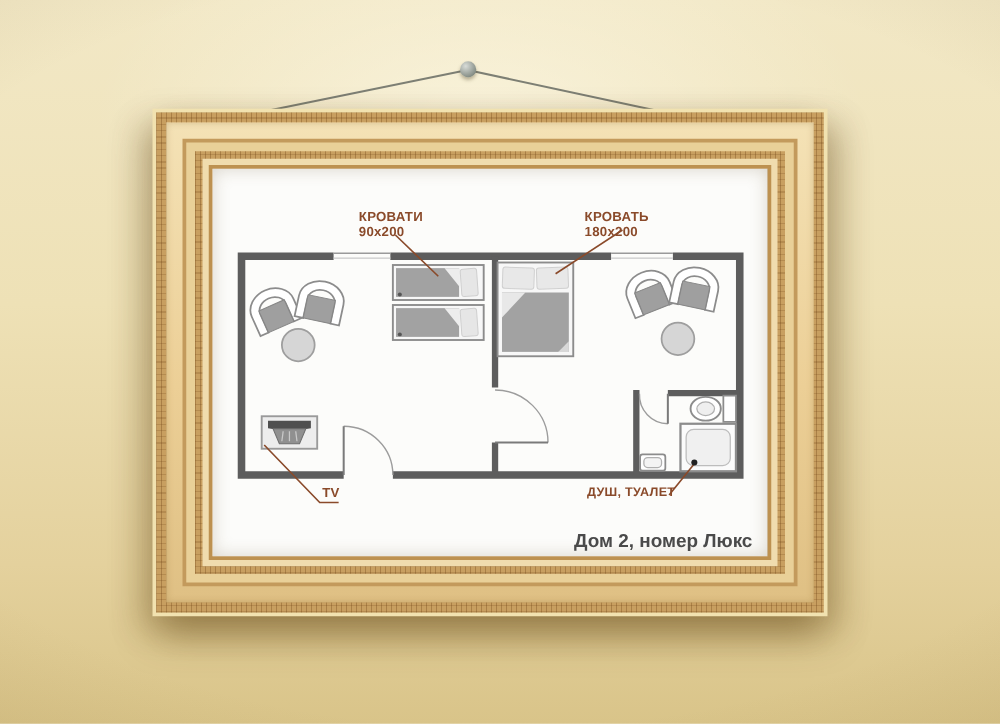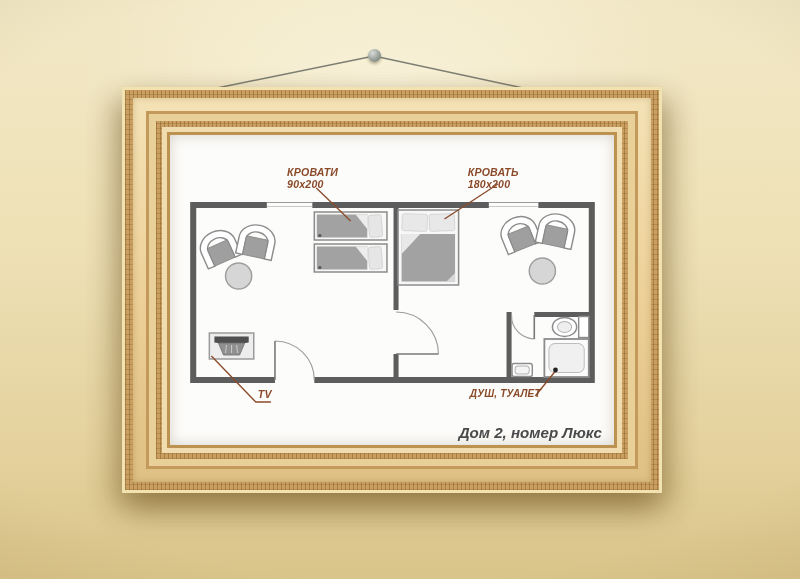--- a/index.html
+++ b/index.html
@@ -26,21 +26,21 @@
   .grain{
     background-color:#c89f60;
     background-image:
       repeating-linear-gradient(90deg, rgba(104,60,16,.32) 0 1px, rgba(0,0,0,0) 1px 4px),
       repeating-linear-gradient(0deg, rgba(104,60,16,.20) 0 1px, rgba(0,0,0,0) 1px 5px);
   }
   .b1{padding:8px;}
   .b2{padding:13px;background:linear-gradient(180deg,#f4e2b6 0%,#eccf96 55%,#dfc084 100%);
       box-shadow:inset 0 0 6px rgba(120,80,20,.25);}
   .b3{padding:3px;background:#c39a5c;}
-  .b4{padding:7px;background:#e9d098;font-style:italic;}
+  .b4{padding:7px;background:#e9d098;}
   .b5{padding:6px;}
   .b6{padding:5px;background:#f0dcae;}
   .b7{padding:3px;background:#bd9150;}
   .mat{background:#fcfcfa;height:100%;box-sizing:border-box;position:relative;
        box-shadow:inset 0 0 14px rgba(90,70,30,.22);}
   .mat svg{display:block;width:100%;height:100%;}
   text{font-family:"Liberation Sans","DejaVu Sans",sans-serif;}
   .ann{font-weight:700;font-size:10.5px;fill:#8a4a2a;letter-spacing:.2px;}
   .cap{font-weight:700;font-size:15px;fill:#4a4a4a;}
 </style>

